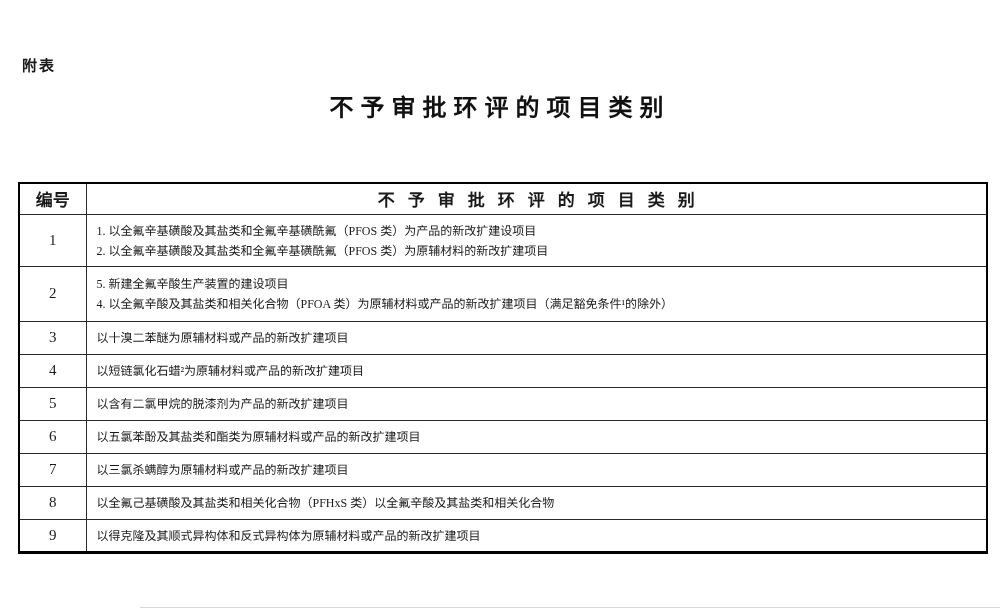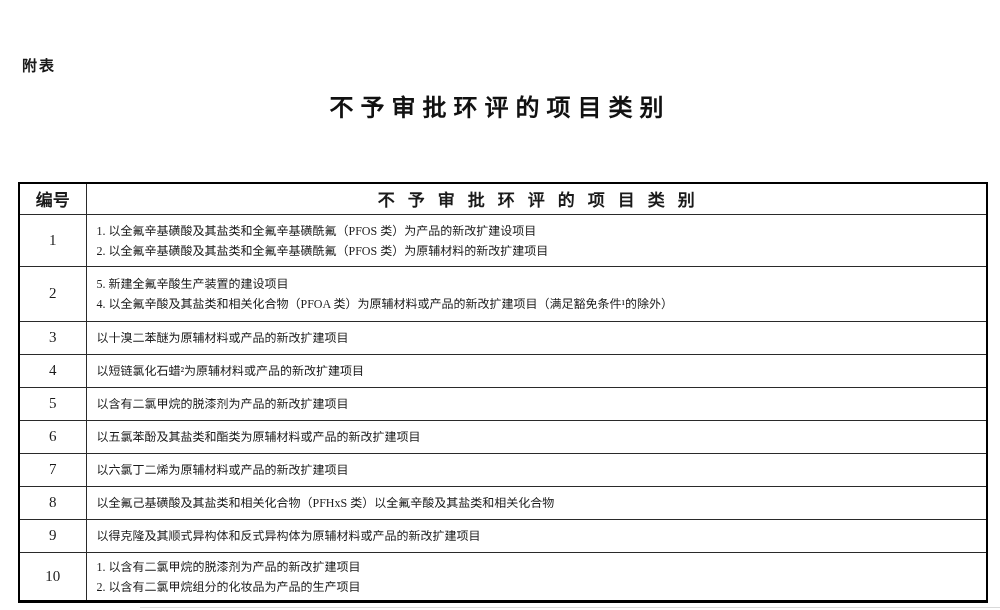--- a/index.html
+++ b/index.html
@@ -135,39 +135,32 @@
       </tr>
       <tr class="r-1line">
         <td class="cell-num">6</td>
         <td class="cell-content">
           <div>以五氯苯酚及其盐类和酯类为原辅材料或产品的新改扩建项目</div>
         </td>
       </tr>
       <tr class="r-1line">
         <td class="cell-num">7</td>
         <td class="cell-content">
-          <div>以六氯丁二烯为原辅材料或产品的新改扩建项目</div>
+          <div>以三氯杀螨醇为原辅材料或产品的新改扩建项目</div>
         </td>
       </tr>
       <tr class="r-1line">
         <td class="cell-num">8</td>
         <td class="cell-content">
           <div>以全氟己基磺酸及其盐类和相关化合物（PFHxS 类）以全氟辛酸及其盐类和相关化合物</div>
         </td>
       </tr>
       <tr class="r-1line">
         <td class="cell-num">9</td>
         <td class="cell-content">
           <div>以得克隆及其顺式异构体和反式异构体为原辅材料或产品的新改扩建项目</div>
         </td>
       </tr>
-      <tr class="r-2line-c">
-        <td class="cell-num">10</td>
-        <td class="cell-content">
-          <div>1. 以含有二氯甲烷的脱漆剂为产品的新改扩建项目</div>
-          <div>2. 以含有二氯甲烷组分的化妆品为产品的生产项目</div>
-        </td>
-      </tr>
     </tbody>
   </table>
 </div>
 
 <div class="bottom-scan-line"></div>
 
 </body></html>

